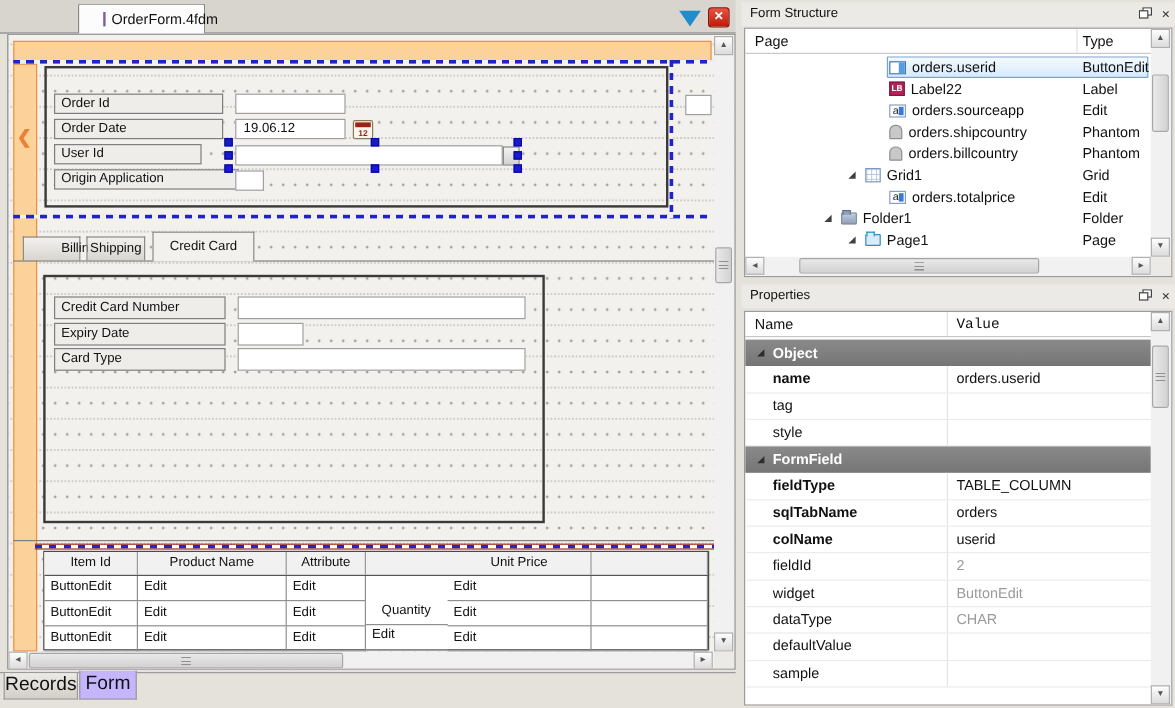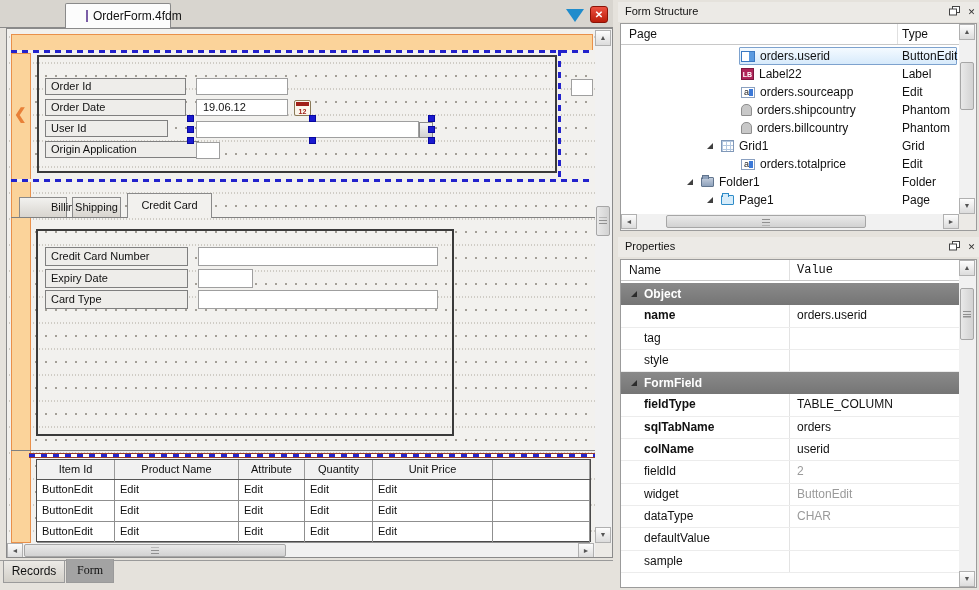--- a/index.html
+++ b/index.html
@@ -45,34 +45,34 @@
   .ftab-off { background:linear-gradient(#f2f1ef,#d8d5cf); top:168px; height:20px; line-height:19px; }
   .ftab-on { background:#f2f1ee; top:164px; height:25px; line-height:22px; z-index:2; }
   .pane-line { background:#808080; height:1px; }
 
   
   .itable { left:29px; top:430px; width:555px; height:83px; background:#fff; border:1px solid #4a4a4a; }
   .itable .hrow { display:flex; height:20px; background:#f1f1f1; border-bottom:1px solid #555; }
   .itable .hcell { border-right:1px solid #9a9a9a; text-align:center; line-height:19px; font-size:11px; }
   .itable .drow { display:flex; height:21px; }
   .itable .dcell { border-right:1px solid #8f8f8f; border-bottom:1px solid #8f8f8f; padding-left:5px; line-height:19px; font-size:11px; }
-  .c0{width:78px;} .c1{width:124px;} .c2{width:66px;} .c3{width:68px;} .c4{width:120px;} .cf{flex:1; border:none;}
+  .c0{width:78px;} .c1{width:124px;} .c2{width:66px;} .c3{width:68px;margin-top:40px;} .c4{width:120px;} .cf{flex:1; border:none;}
 
   
   .sb { background:#f1f1f1; }
   .sb-btn { background:linear-gradient(#fdfdfd,#dcdcdc); border:1px solid #b0b0b0; color:#555; font-size:7px; text-align:center; line-height:14px; position:absolute; }
   .sb-thumb { background:linear-gradient(90deg,#e9e9e9,#d2d2d2); border:1px solid #a6a6a6; border-radius:2px; position:absolute; }
   .sb-thumb-h { background:linear-gradient(#e9e9e9,#d2d2d2); }
   .grip::after { content:''; position:absolute; left:50%; top:50%; width:8px; height:7px; transform:translate(-50%,-50%); background:repeating-linear-gradient(#909090 0 1px,transparent 1px 3px); }
 
   
   .bline { left:0; top:560px; width:613px; height:1px; background:#9a9a9a; }
-  .btab { border:1px solid #9a9a9a; border-top:none; text-align:center; font-size:12px; z-index:2; }
+  .btab { border:1px solid #9a9a9a; border-top:none; text-align:center; font-size:16px; z-index:2; }
   .btab-records { left:3px; top:561px; width:62px; height:22px; background:linear-gradient(#eceae6,#d2cfc8); line-height:20px; }
-  .btab-form { left:66px; top:559px; width:48px; height:24px; background:#a3a3a3; line-height:22px; z-index:3;font-family:Liberation Serif, serif; }
+  .btab-form { left:66px; top:559px; width:48px; height:24px; background:#c4b5fd; line-height:22px; z-index:3; }
 
   
   .ptitle { background:#eceae6; height:20px; font-size:11px; padding-left:7px; line-height:19px; }
   .ptitle-btn { position:absolute; top:4px; width:13px; height:13px; text-align:center; line-height:12px; font-size:9px; color:#333; }
   .panel-body { background:#fff; border:1px solid #9b9b9b; overflow:hidden; }
   .phead { display:flex; height:21px; border-bottom:1px solid #c8c8c8; font-size:12px; }
   .phead > div { line-height:20px; }
 
   
   .fs-body { left:620px; top:23px; width:357px; height:208px; }

